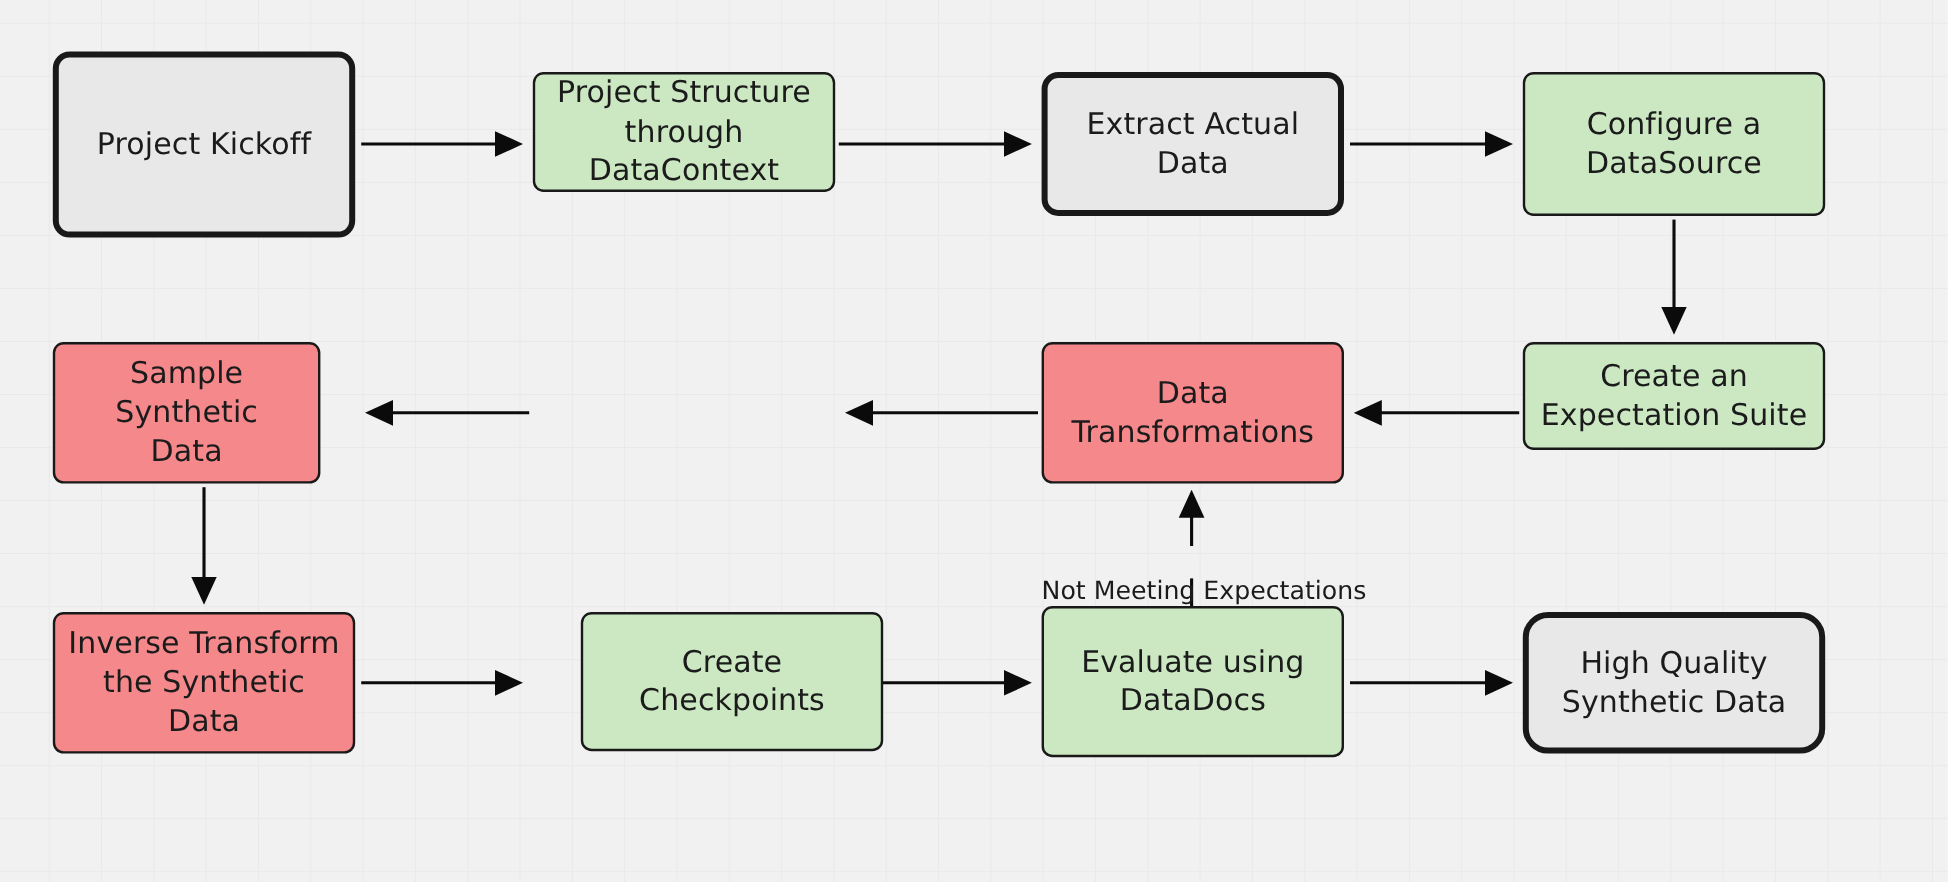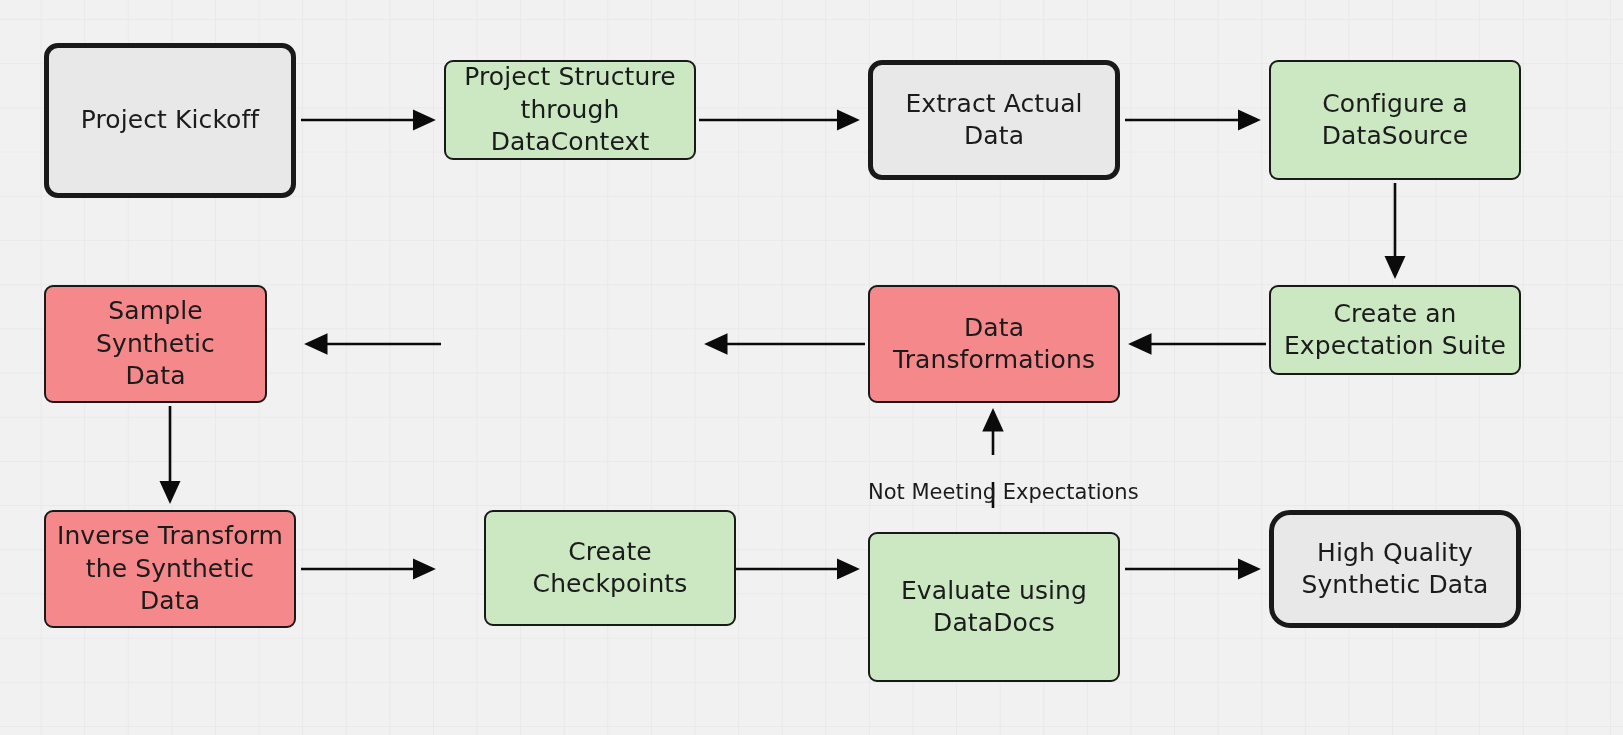--- a/index.html
+++ b/index.html
@@ -120,21 +120,21 @@
 
 
   <div class="node red" style="left:44px; top:285px; width:223px; height:118px;">Sample Synthetic
 Data</div>
 
   <div class="node red" style="left:44px; top:510px; width:252px; height:118px;">Inverse Transform
 the Synthetic Data</div>
 
   <div class="node green" style="left:444px; top:510px; width:252px; height:116px;margin-left:40px;">Create Checkpoints</div>
 
-  <div class="node green" style="left:868px; top:532px; width:252px; height:150px;">Evaluate using
+  <div class="node green" style="left:868px; top:505px; width:252px; height:126px;">Evaluate using
 DataDocs</div>
 
   <div class="node terminal" style="left:1269px; top:510px; width:252px; height:118px;border-radius:21px;">High Quality
 Synthetic Data</div>
 
   <div class="edge-label" style="left:868px; top:455px; width:250px;margin-top:25px;">Not Meeting Expectations</div>
 
 </div>
 
 </body></html>

